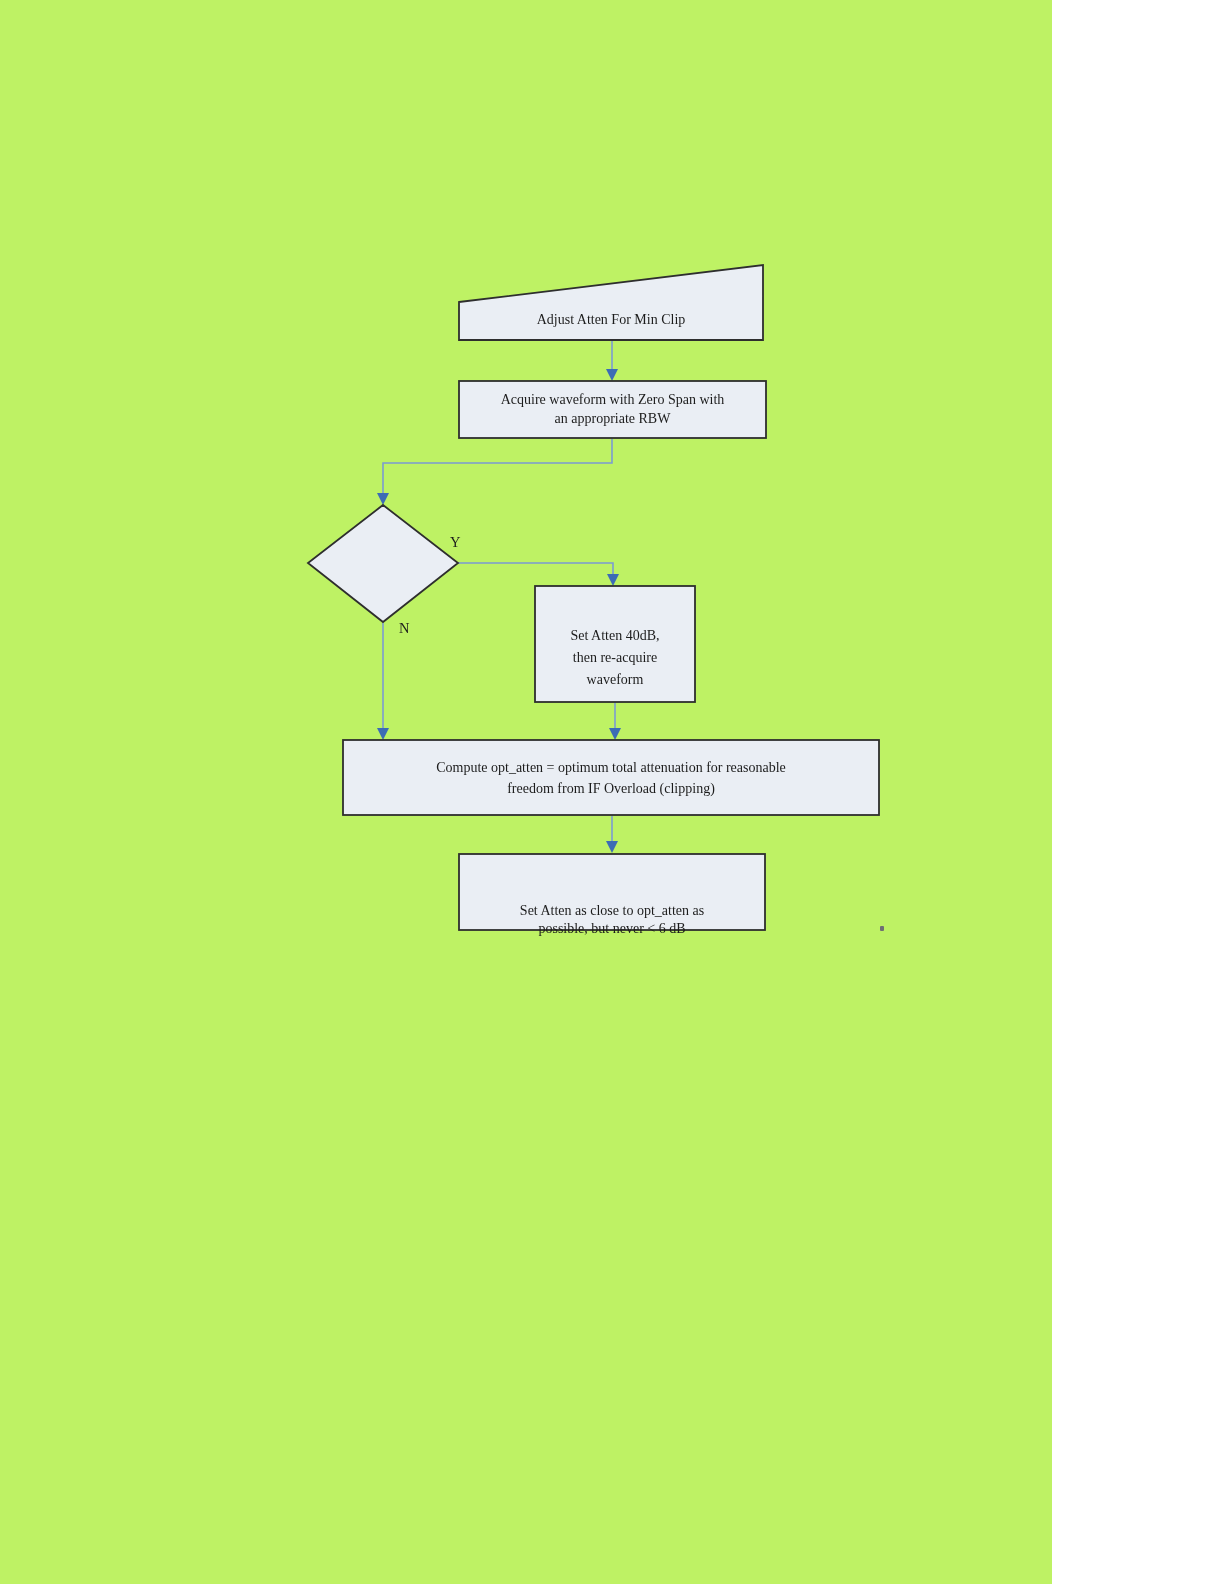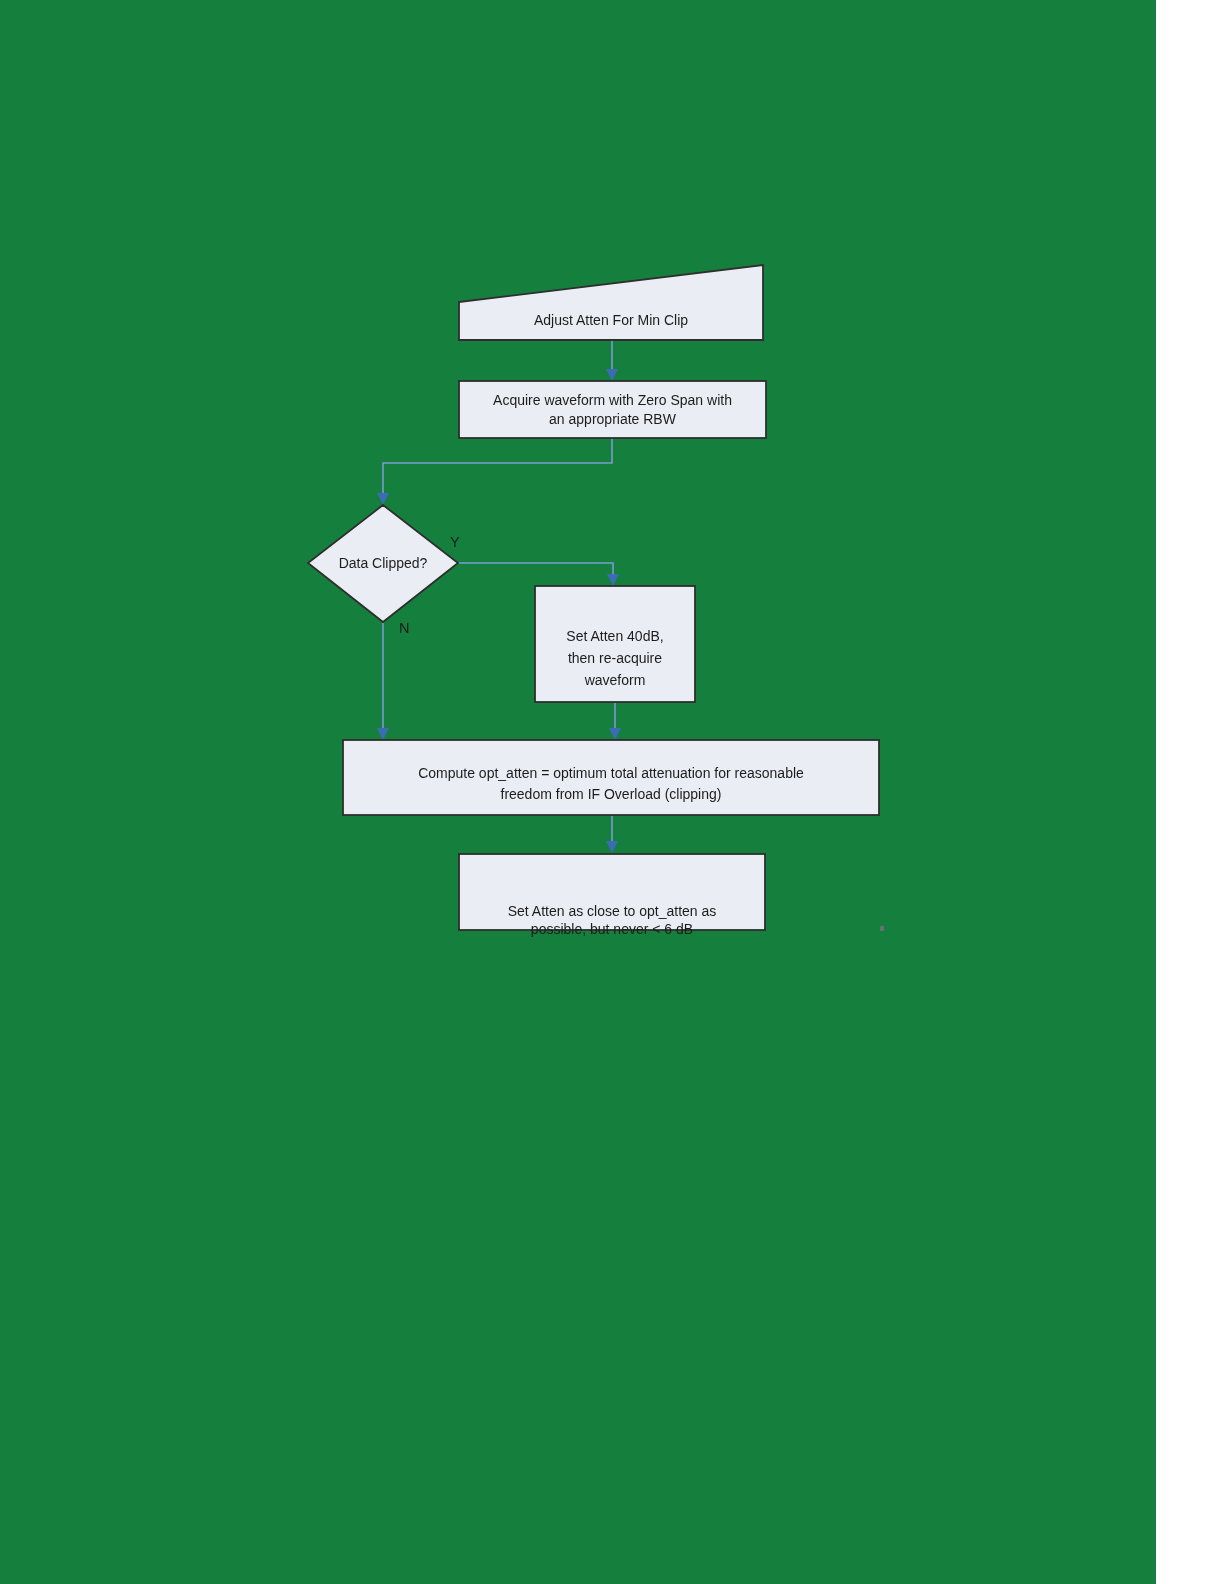--- a/index.html
+++ b/index.html
@@ -2,24 +2,25 @@
 <html><head>
 <meta charset="utf-8">
 <style>
   * { margin: 0; padding: 0; box-sizing: border-box; }
   html, body {
     background: #ffffff;
     font-family: "Liberation Sans", "DejaVu Sans", sans-serif;
   }
   .page {
     position: relative;
-    width: 1156px;
+    width: 1052px;
     height: 1584px;
-    background: #15803d;
+    background: #bef264;
     overflow: hidden;
+    font-family: Liberation Serif, serif;
   }
   .diagram-svg {
     position: absolute;
     left: 0; top: 0;
     width: 1224px;
     height: 1584px;
   }
   .node-shape {
     fill: #eaeef4;
     stroke: #2e2e2e;
@@ -100,27 +101,26 @@
     <rect class="node-shape" x="343" y="740" width="536" height="75"></rect>
 
     <rect class="node-shape" x="459" y="854" width="306" height="76"></rect>
   </svg>
 
   <div class="label" style="left:459px; top:300px; width:304px; height:40px;">Adjust Atten For Min Clip</div>
 
   <div class="label" style="left:459px; top:381px; width:307px; height:57px;">Acquire waveform with Zero Span with
 an appropriate RBW</div>
 
-  <div class="label" style="left:308px; top:505px; width:150px; height:117px;">Data Clipped?</div>
 
   <div class="label loose" style="left:535px; top:586px; width:160px; height:116px;margin-top:14px;">Set Atten 40dB,
 then re-acquire
 waveform</div>
 
-  <div class="label mid" style="left:343px; top:740px; width:536px; height:75px;margin-top:6px;">Compute opt_atten = optimum total attenuation for reasonable
+  <div class="label mid" style="left:343px; top:740px; width:536px; height:75px;">Compute opt_atten = optimum total attenuation for reasonable
 freedom from IF Overload (clipping)</div>
 
   <div class="label" style="left:459px; top:882px; width:306px; height:76px;">Set Atten as close to opt_atten as
 possible, but never &lt; 6 dB</div>
 
   <span class="branch-label" style="left:450px; top:534px;">Y</span>
 
   <span class="branch-label" style="left:399px; top:620px;">N</span>
 
   <div class="stray-dot"></div>

